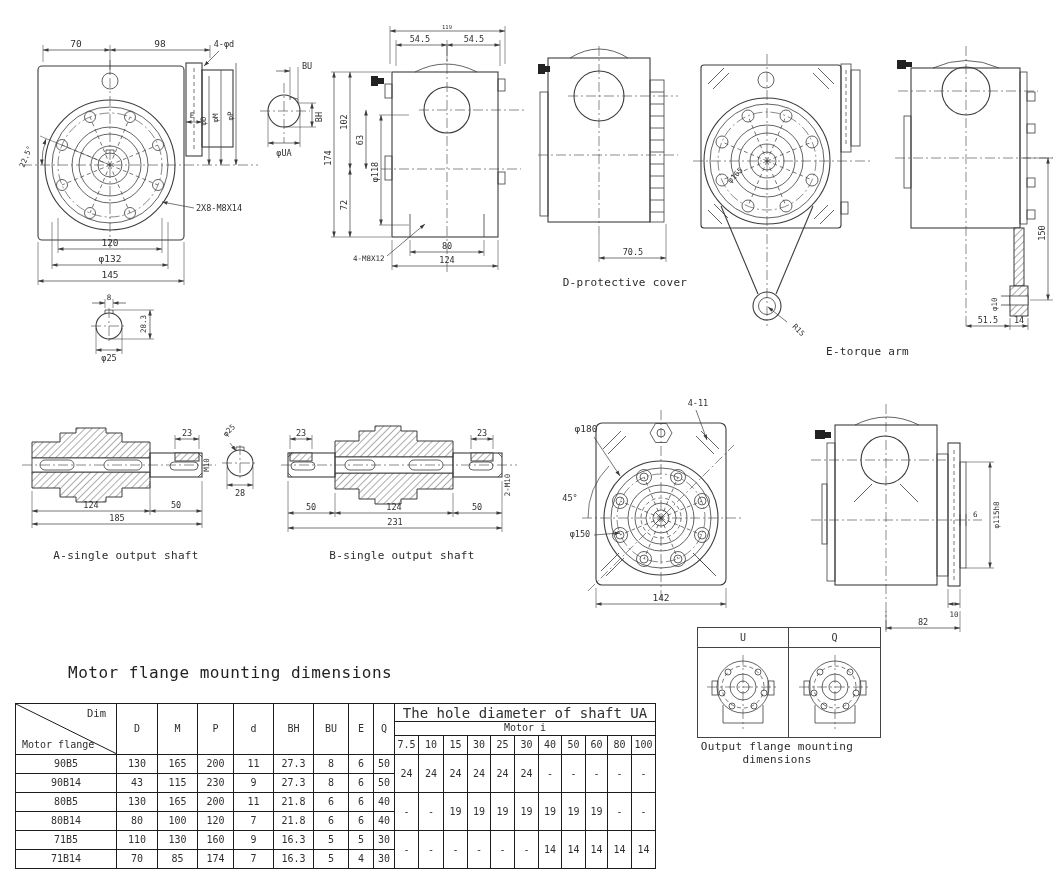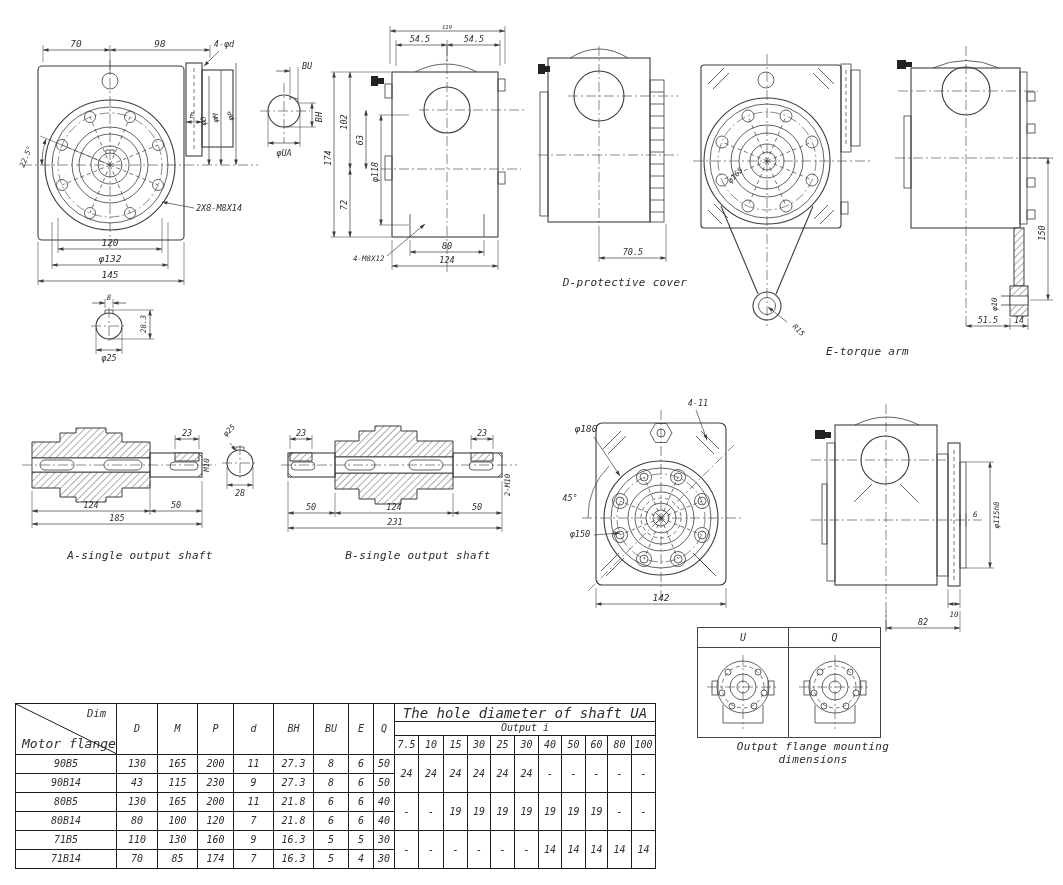--- a/index.html
+++ b/index.html
@@ -1,37 +1,37 @@
 <!DOCTYPE html>
 <html><head>
 <meta charset="utf-8">
 <style>
   html,body{margin:0;padding:0;background:#fff;}
   #page{position:relative;width:1063px;height:885px;background:#fff;overflow:hidden;
-        font-family:"DejaVu Sans Mono","Liberation Mono",monospace;color:#2f2f2f;font-style:italic;}
+        font-family:"DejaVu Sans Mono","Liberation Mono",monospace;color:#2f2f2f;}
   .v{position:absolute;}
   svg{overflow:visible;}
   svg text{font-family:"DejaVu Sans Mono","Liberation Mono",monospace;fill:#2f2f2f;}
   .s{stroke:#3c3c3c;fill:none;stroke-width:1.1;}
   .s2{stroke:#3c3c3c;fill:none;stroke-width:.8;}
   .ext{stroke:#3c3c3c;fill:none;stroke-width:.55;}
   .dim{stroke:#3c3c3c;fill:none;stroke-width:.7;}
   .cl{stroke:#3c3c3c;fill:none;stroke-width:.6;stroke-dasharray:10 3 2 3;}
   .dsh{stroke:#3c3c3c;fill:none;stroke-width:.7;stroke-dasharray:4 3;}
   .hat{fill:url(#hx);stroke:#3c3c3c;stroke-width:1;}
   .blk{fill:#222;stroke:none;}
   .t5{font-size:5.5px;}.t7{font-size:7.5px;}.t8{font-size:8.5px;}.t9{font-size:9.5px;}
   .cap{position:absolute;font-size:11px;letter-spacing:.3px;color:#2b2b2b;text-align:center;}
   .title{position:absolute;font-size:16px;letter-spacing:.5px;color:#222;}
   table.mt{position:absolute;left:15px;top:703px;border-collapse:collapse;table-layout:fixed;}
   table.mt td,table.mt th{border:1px solid #1c1c1c;text-align:center;vertical-align:middle;
       font-size:10px;font-weight:normal;padding:0;line-height:1;}
   .corner{position:relative;}
   .corner .c-top{position:absolute;top:4px;right:10px;font-size:10.5px;}
-  .corner .c-bot{position:absolute;bottom:4px;left:6px;font-size:13px;}
+  .corner .c-bot{position:absolute;bottom:4px;left:6px;font-size:10px;}
   table.uq{position:absolute;left:697px;top:627px;border-collapse:collapse;table-layout:fixed;}
   table.uq td{border:1px solid #444;text-align:center;vertical-align:middle;font-size:10px;padding:0;}
 </style>
 </head>
 <body>
 
 <div id="page">
 
 <svg width="0" height="0" style="position:absolute">
 <defs>
@@ -382,21 +382,21 @@
         <line class="cl" x1="202" y1="48" x2="238" y2="48"></line>
     <path class="s2" d="M216 32 L216 35.6 M224 32 L224 35.6 M216 32 L224 32"></path>
     <text class="t7" transform="rotate(-45 206 22)" x="206" y="22">φ25</text>
     <line class="dim" x1="210" y1="28" x2="216" y2="36" marker-end="url(#ae)"></line>
     <line class="ext" x1="207" y1="52" x2="207" y2="74"></line>
         <line class="ext" x1="233" y1="52" x2="233" y2="74"></line>
     <line class="dim" x1="207" y1="70" x2="233" y2="70" marker-start="url(#ae)" marker-end="url(#ae)"></line>
     <text class="t8" x="220" y="81" text-anchor="middle">28</text>
   </g>
 </svg>
-<div class="cap v" style="left:50px;top:549px;width:180px">A-single output shaft</div>
+<div class="cap v" style="left:36px;top:549px;width:180px">A-single output shaft</div>
 
 <svg class="v" style="left:281px;top:415px" width="250" height="130" viewBox="0 0 250 130">
   <path class="hat" d="M54 26 H78 V16 H94 V11 H120 V16 H136 V26 H172 V42 H54 Z"></path>
   <path class="hat" d="M54 74 H78 V84 H94 V89 H120 V84 H136 V74 H172 V58 H54 Z"></path>
   <rect x="54" y="42" width="118" height="16" fill="#fff" stroke="#3c3c3c" stroke-width=".9"></rect>
   <rect class="s2" x="64" y="45" width="30" height="10" rx="5" fill="#fff"></rect>
   <rect class="s2" x="128" y="45" width="34" height="10" rx="5" fill="#fff"></rect>
   <rect class="s" x="7" y="38" width="47" height="24" fill="#fff"></rect>
   <rect class="hat" x="9" y="38" width="22" height="8"></rect>
   <rect class="s2" x="10" y="47" width="24" height="8" rx="4" fill="#fff"></rect>
@@ -420,21 +420,21 @@
       <line class="ext" x1="221" y1="66" x2="221" y2="117"></line>
   <line class="dim" x1="7" y1="98" x2="54" y2="98" marker-start="url(#ae)" marker-end="url(#ae)"></line>
   <text class="t8" x="30" y="95" text-anchor="middle">50</text>
   <line class="dim" x1="54" y1="98" x2="172" y2="98" marker-start="url(#ae)" marker-end="url(#ae)"></line>
   <text class="t8" x="113" y="95" text-anchor="middle">124</text>
   <line class="dim" x1="172" y1="98" x2="221" y2="98" marker-start="url(#ae)" marker-end="url(#ae)"></line>
   <text class="t8" x="196" y="95" text-anchor="middle">50</text>
   <line class="dim" x1="7" y1="113" x2="221" y2="113" marker-start="url(#ae)" marker-end="url(#ae)"></line>
   <text class="t8" x="114" y="110" text-anchor="middle">231</text>
 </svg>
-<div class="cap v" style="left:328px;top:549px;width:180px">B-single output shaft</div>
+<div class="cap v" style="left:312px;top:549px;width:180px">B-single output shaft</div>
 
 <svg class="v" style="left:556px;top:392px" width="235" height="230" viewBox="0 0 235 230">
   <rect class="s" x="40" y="31" width="130" height="162" rx="6"></rect>
   <path class="s2" d="M94 41 L99.5 31.5 L110.5 31.5 L116 41 L110.5 50.5 L99.5 50.5 Z"></path>
   <circle class="s2" cx="105" cy="41" r="4"></circle>
   <circle class="s" cx="105" cy="126" r="57"></circle>
   <circle class="s2" cx="105" cy="126" r="50"></circle>
   <circle class="cl" cx="105" cy="126" r="44"></circle>
   <circle class="s2" cx="105" cy="126" r="33"></circle>
   <circle class="s2" cx="105" cy="126" r="26"></circle>
@@ -584,22 +584,23 @@
                 <circle cx="23" cy="44" r="3"></circle>
                 <circle cx="65" cy="44" r="3"></circle>
                 <circle cx="33" cy="57" r="3"></circle>
                 <circle cx="55" cy="57" r="3"></circle>
               </g>
       </svg>
     </td>
   </tr>
 </tbody>
     </table>
-<div class="cap v" style="left:708px;top:740px;width:210px">Output flange mounting dimensions</div>
-
+<div class="cap v" style="left:672px;top:740px;width:210px">Output flange mounting dimensions</div>
+
+<div class="title v" style="left:68px;top:663px">Motor flange mounting dimensions</div>
 
 <table class="mt">
   <colgroup>
     <col style="width:101px">
         <col style="width:41px">
         <col style="width:40px">
         <col style="width:36px">
         <col style="width:40px">
         <col style="width:40px">
         <col style="width:35px">
@@ -630,21 +631,21 @@
     <td rowspan="3">M</td>
     <td rowspan="3">P</td>
     <td rowspan="3">d</td>
     <td rowspan="3">BH</td>
     <td rowspan="3">BU</td>
     <td rowspan="3">E</td>
     <td rowspan="3">Q</td>
     <td colspan="11" style="font-size:14px">The hole diameter of shaft UA</td>
   </tr>
   <tr style="height:13px">
-    <td colspan="11">Output i</td>
+    <td colspan="11">Motor i</td>
   </tr>
   <tr style="height:19px">
     <td>7.5</td>
     <td>10</td>
     <td>15</td>
     <td>30</td>
     <td>25</td>
     <td>30</td>
     <td>40</td>
     <td>50</td>

